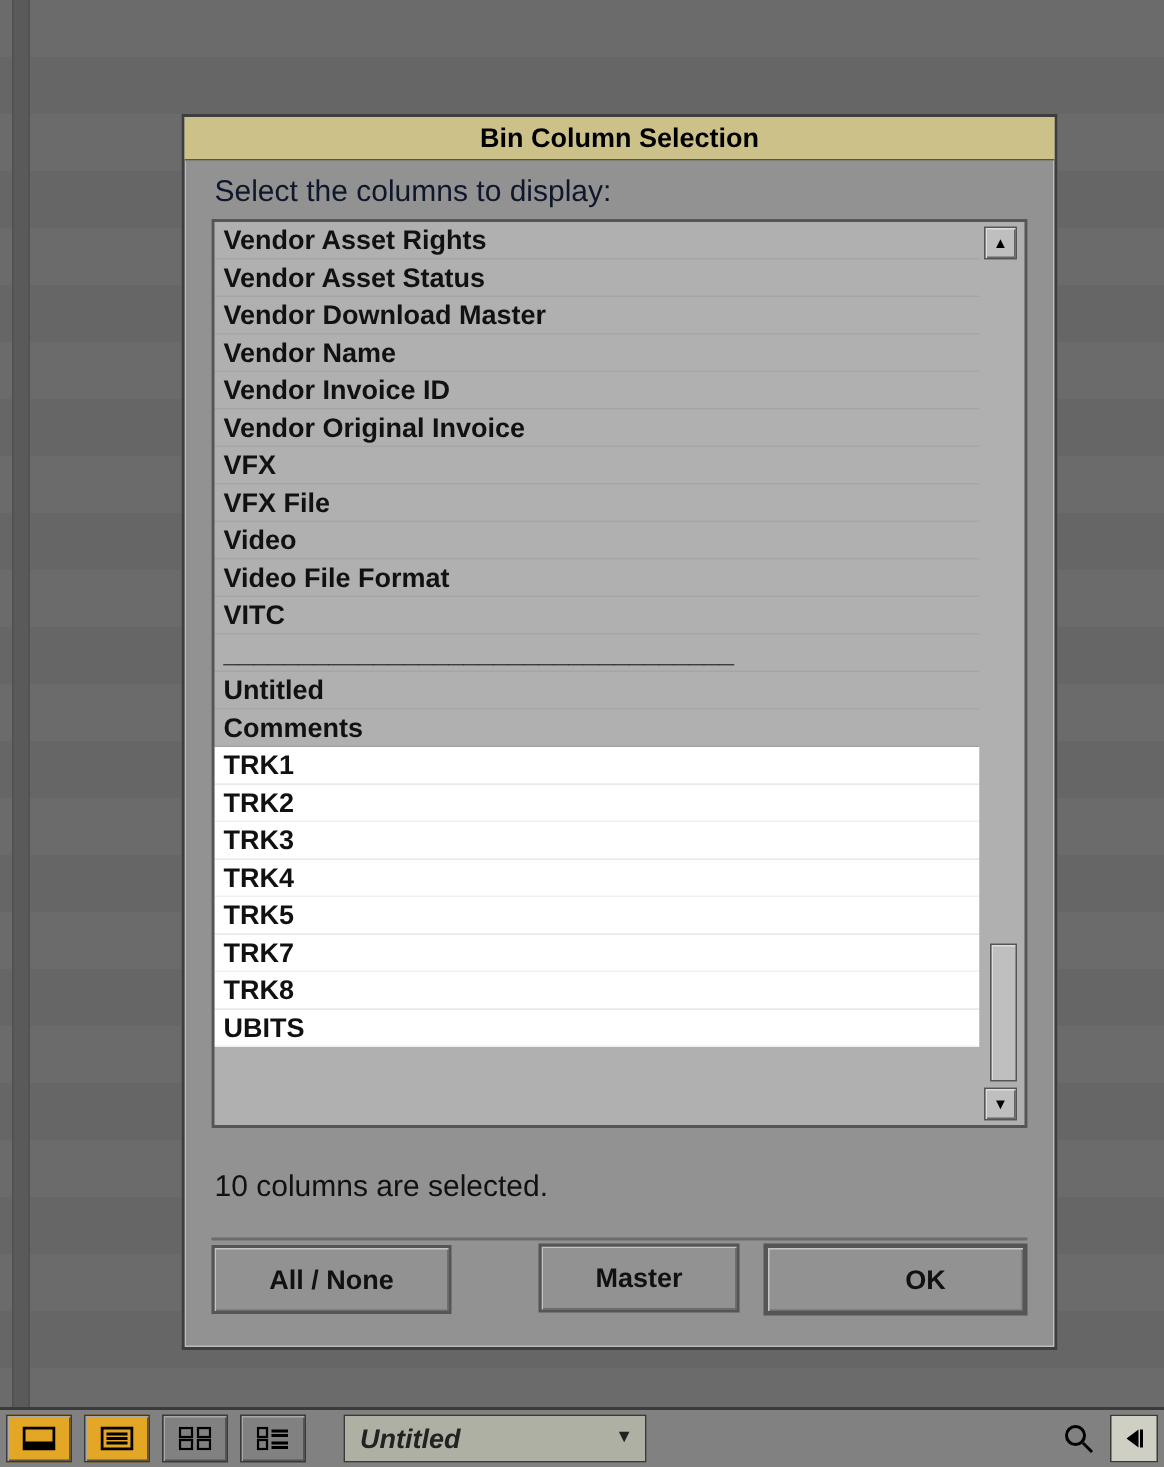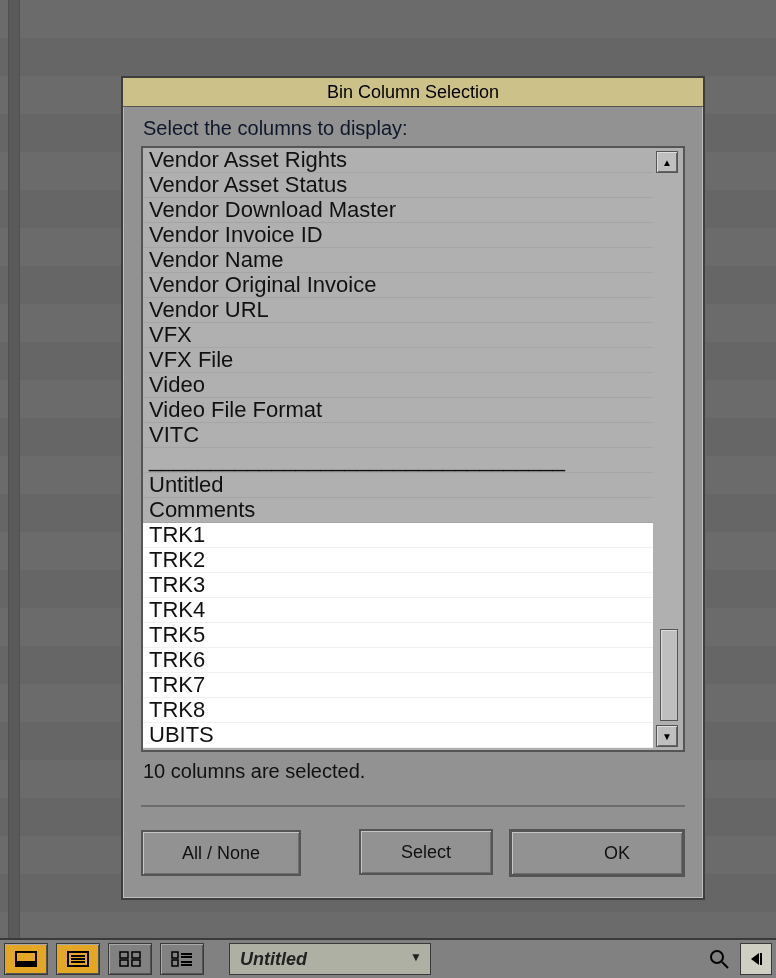--- a/index.html
+++ b/index.html
@@ -8,45 +8,45 @@
   .bg-rows .r{height:38px;background:#707070;}
   .bg-rows .r.alt{background:#6a6a6a;}
   .track-edge{position:absolute;left:8px;top:0;width:10px;bottom:40px;
     border-left:1px solid #4c4c4c;border-right:1px solid #4c4c4c;background:#5a5a5a;}
   .overlay{position:absolute;inset:0;background:rgba(90,90,90,0.25);}
 
   
   .dialog{position:absolute;left:121px;top:76px;width:580px;height:820px;
     background:#929292;border:2px solid #3e3e3e;box-shadow:0 0 0 1px #bcbcbc inset;}
   .title-bar{height:28px;background:#cdc18a;border-bottom:1px solid #555;
-    text-align:center;font-size:18px;font-weight:400;line-height:28px;color:#000;}
+    text-align:center;font-size:18px;font-weight:700;line-height:28px;color:#000;}
   .instr{padding:10px 20px 4px 20px;font-size:20px;font-weight:500;color:#0f172a;}
   .list-wrap{position:relative;margin:2px 18px 0 18px;height:602px;
     border:2px solid #555;background:#b0b0b0;}
   .list{position:absolute;left:0;top:0;right:30px;bottom:0;overflow:hidden;}
-  .row{height:24px;line-height:24px;font-size:22px;font-weight:400;color:#111;
+  .row{height:24px;line-height:24px;font-size:18px;font-weight:700;color:#111;
     padding:0 6px;border-bottom:1px solid rgba(0,0,0,0.06);white-space:nowrap;
     overflow:hidden;text-overflow:ellipsis;cursor:default;}
   .row.sel{background:#ffffff;}
   .sb{position:absolute;right:3px;top:3px;bottom:3px;width:24px;}
   .sb-btn{width:20px;height:20px;border:1px solid #555;background:#bfbfbf;
     font-size:10px;display:flex;align-items:center;justify-content:center;
     box-shadow:inset 1px 1px 0 #ddd, inset -1px -1px 0 #666;margin:0 auto;}
   .sb-track{position:absolute;top:26px;bottom:26px;left:4px;width:16px;}
   .sb-thumb{position:absolute;left:0;width:16px;height:90px;bottom:0;
     background:#bfbfbf;border:1px solid #555;box-shadow:inset 1px 1px 0 #ddd;}
   .sb-top{position:absolute;top:0;} .sb-bot{position:absolute;bottom:0;}
 
-  .status{padding:8px 20px 0 20px;font-size:20px;font-weight:500;color:#111;}
+  .status{padding:8px 20px 0 20px;font-size:20px;font-weight:500;color:#111;margin-top:20px;}
   .hr{margin:22px 18px 0 18px;height:2px;background:#6c6c6c;}
 
   .btns{position:absolute;left:18px;right:18px;bottom:24px;height:42px;
     display:flex;justify-content:space-between;align-items:center;}
   .btn{height:42px;border:2px solid #555;background:#929292;font-size:18px;
-    font-weight:400;color:#111;display:flex;align-items:center;justify-content:center;
+    font-weight:700;color:#111;display:flex;align-items:center;justify-content:center;
     box-shadow:inset 1px 1px 0 #c5c5c5, inset -1px -1px 0 #6e6e6e;}
   .btn.allnone{width:156px;}
   .btn.cancel{width:130px;}
   .btn.ok{width:130px;border-width:3px;padding-left:40px;}
 
   
   .toolbar{position:absolute;left:0;right:0;bottom:0;height:38px;
     background:#818181;border-top:2px solid #3a3a3a;display:flex;align-items:center;}
   .tbtn{width:42px;height:30px;margin:0 4px;border:1px solid #3a3a3a;
     display:flex;align-items:center;justify-content:center;background:#818181;
@@ -98,58 +98,56 @@
 
 <div class="dialog">
   <div class="title-bar">Bin Column Selection</div>
   <div class="instr">Select the columns to display:</div>
 
   <div class="list-wrap">
     <div class="list" id="list">
         <div class="row">Vendor Asset Rights</div>
         <div class="row">Vendor Asset Status</div>
         <div class="row">Vendor Download Master</div>
+        <div class="row">Vendor Name</div>
         <div class="row">Vendor Invoice ID</div>
-        <div class="row">Vendor Name</div>
         <div class="row">Vendor Original Invoice</div>
-        <div class="row">Vendor URL</div>
         <div class="row">VFX</div>
         <div class="row">VFX File</div>
         <div class="row">Video</div>
         <div class="row">Video File Format</div>
         <div class="row">VITC</div>
         <div class="row">__________________________________</div>
         <div class="row">Untitled</div>
         <div class="row">Comments</div>
         <div class="row sel">TRK1</div>
         <div class="row sel">TRK2</div>
         <div class="row sel">TRK3</div>
         <div class="row sel">TRK4</div>
         <div class="row sel">TRK5</div>
-        <div class="row sel">TRK6</div>
         <div class="row sel">TRK7</div>
         <div class="row sel">TRK8</div>
         <div class="row sel">UBITS</div>
       </div>
     <div class="sb">
       <div class="sb-btn sb-top">▲</div>
       <div class="sb-track">
         <div class="sb-thumb"></div>
       </div>
       <div class="sb-btn sb-bot">▼</div>
     </div>
   </div>
 
   <div class="status">10 columns are selected.</div>
   <div class="hr"></div>
 
   <div class="btns">
     <div class="btn allnone">All / None</div>
     <div style="display:flex;gap:16px;">
-      <div class="btn cancel">Select</div>
+      <div class="btn cancel">Master</div>
       <div class="btn ok">OK</div>
     </div>
   </div>
 </div>
 
 <div class="toolbar">
   <div class="tbtn on">
     <svg width="22" height="16">
         <rect x="1" y="1" width="20" height="14" fill="none" stroke="#000" stroke-width="2"></rect>
         <rect x="1" y="10" width="20" height="5" fill="#000"></rect>

